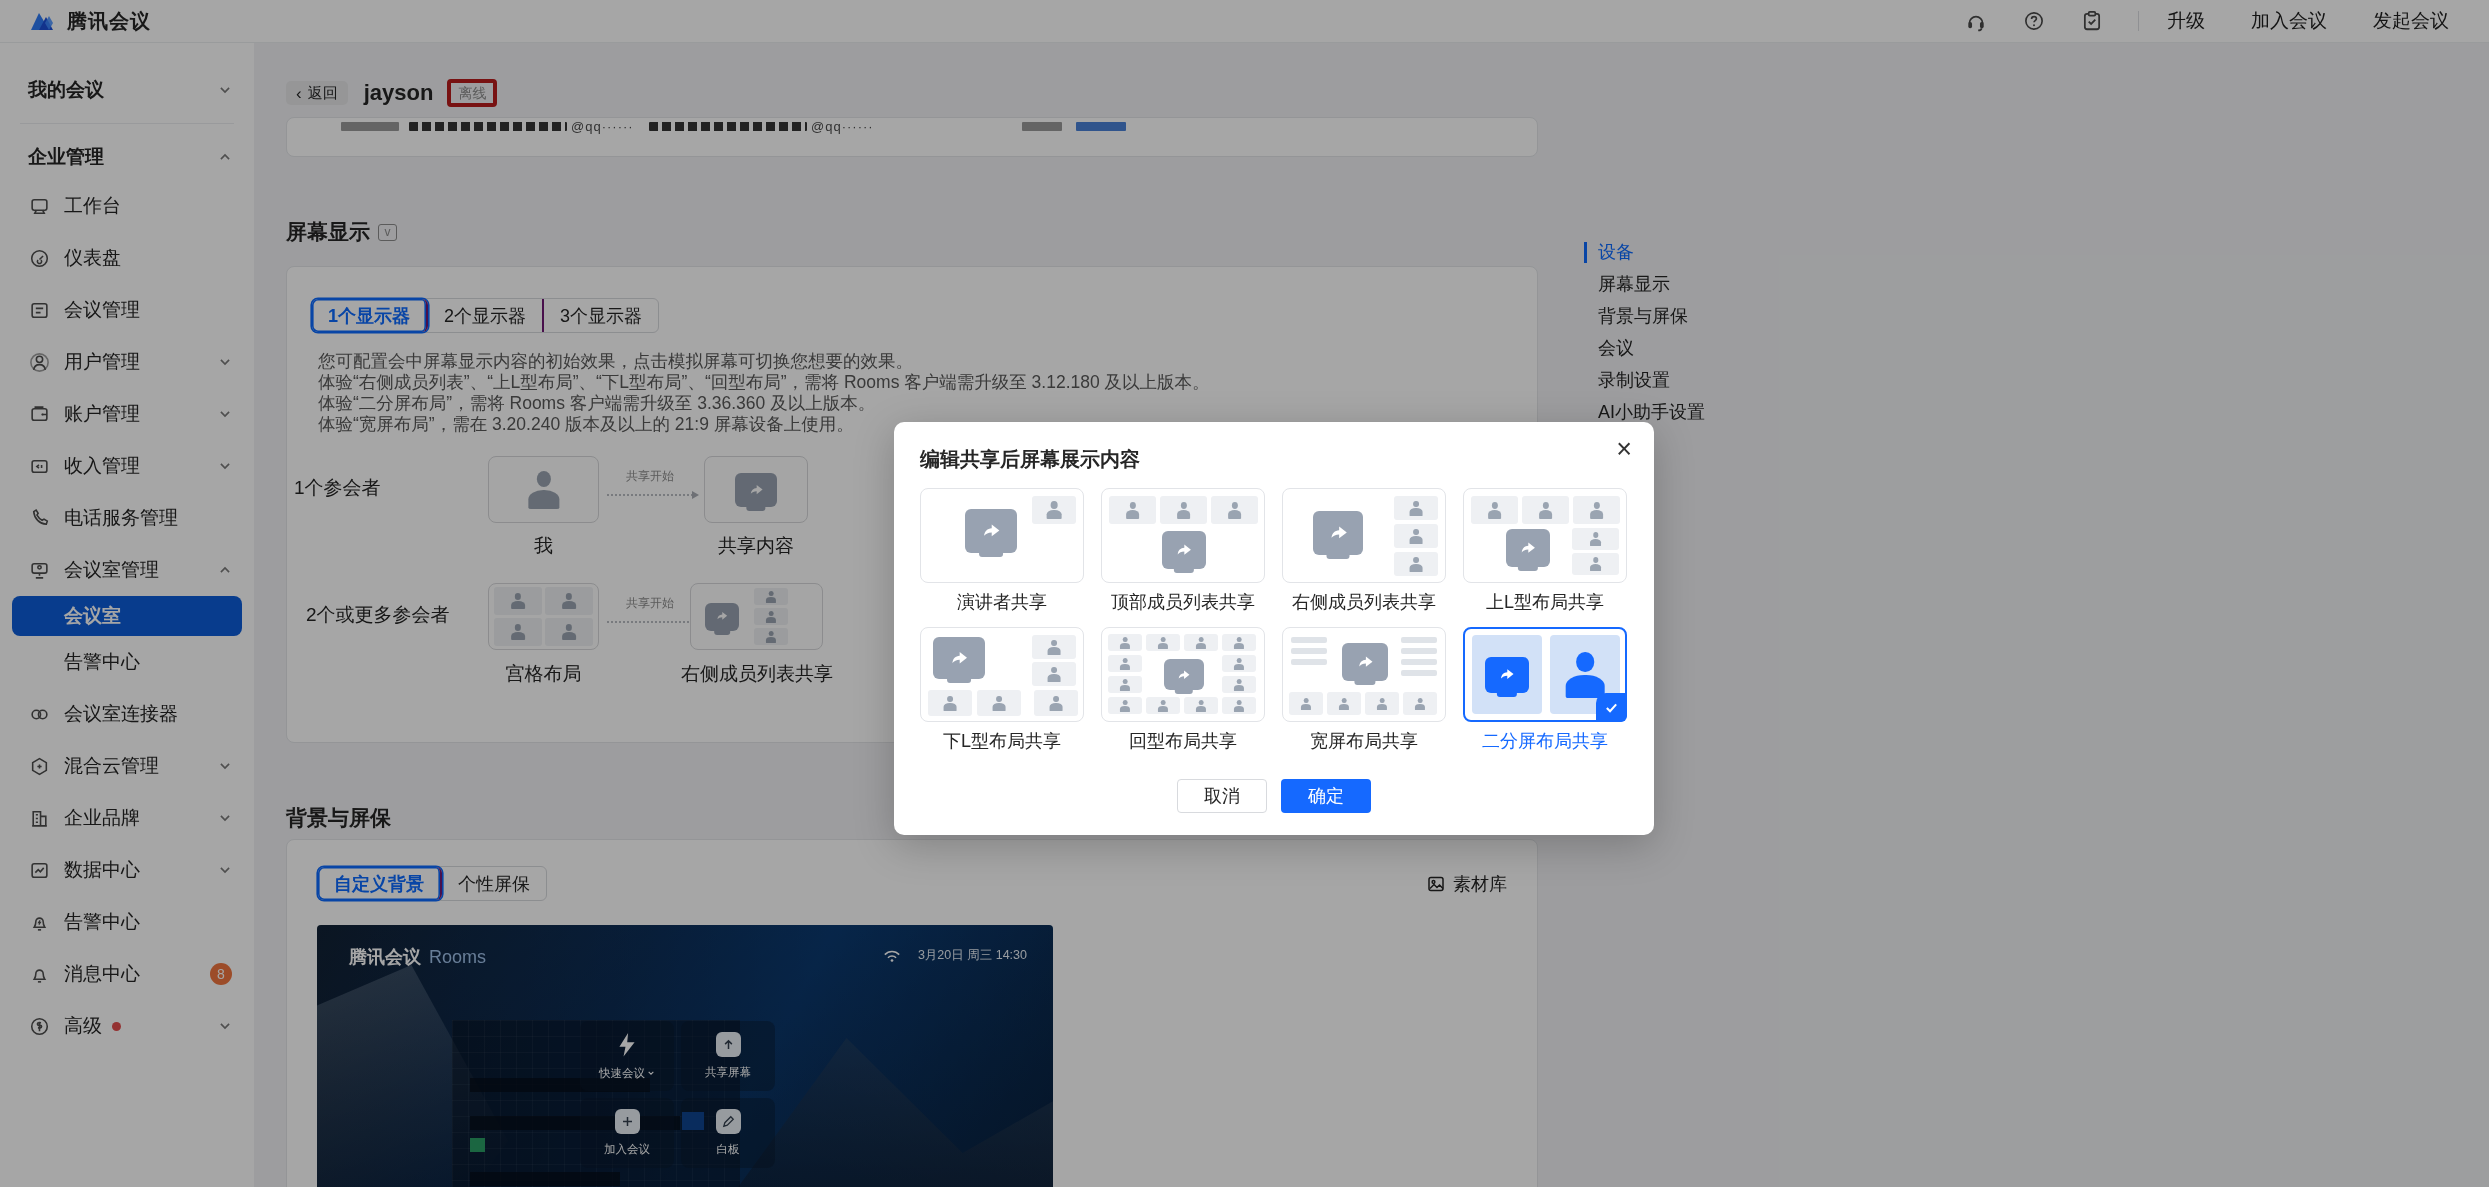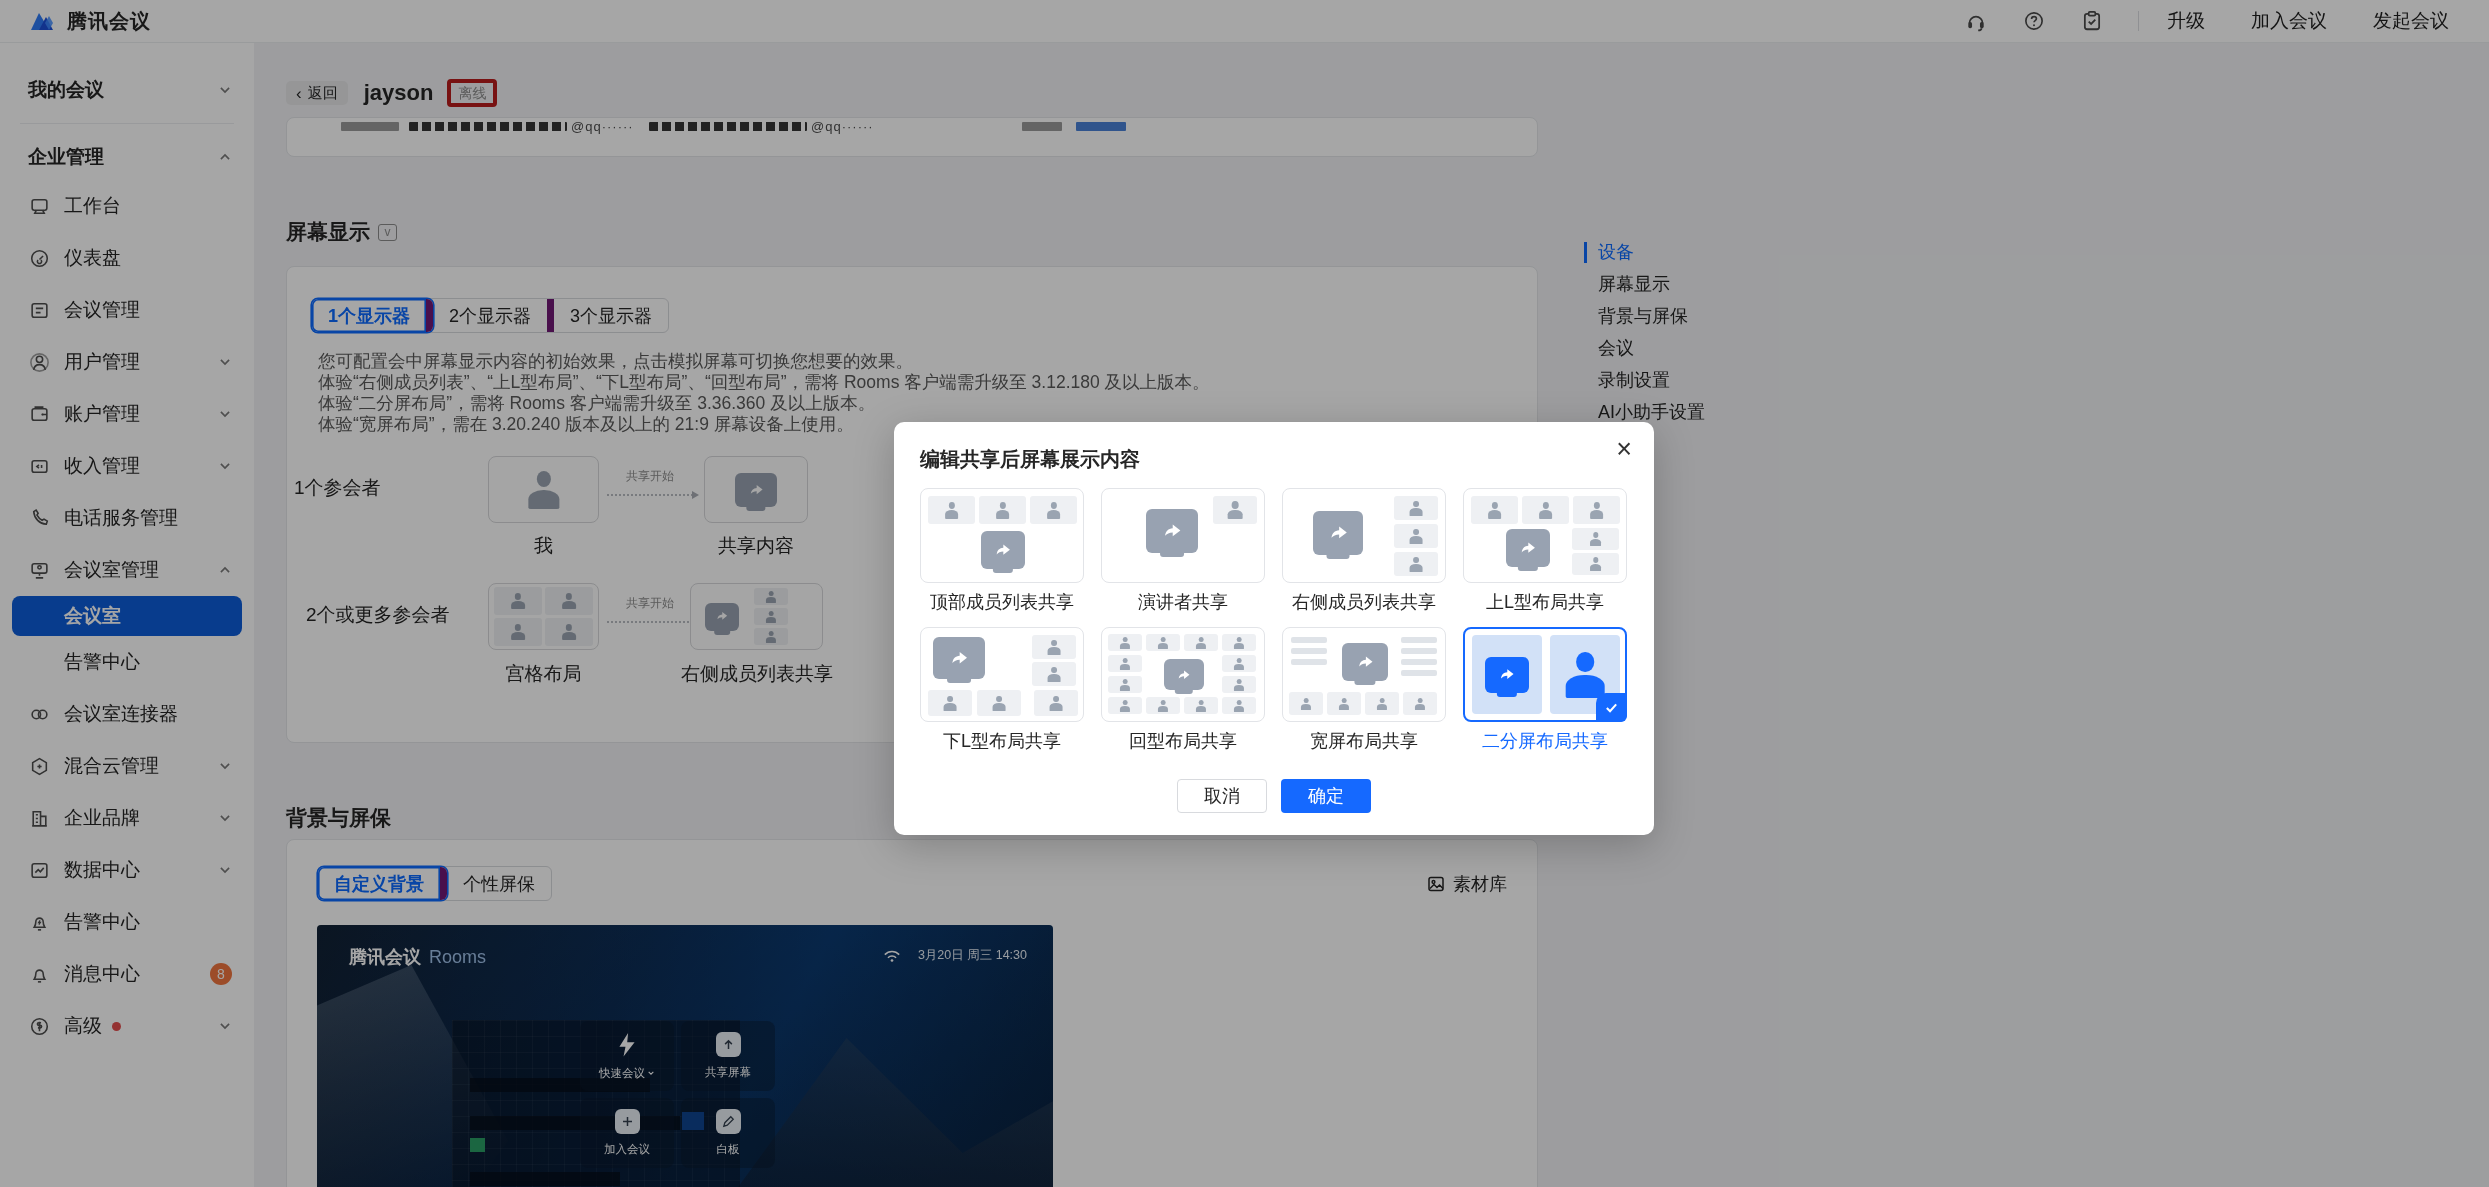--- a/index.html
+++ b/index.html
@@ -61,21 +61,21 @@
 
   .sect-title{display:flex;align-items:center;gap:8px;font-size:21px;font-weight:bold;margin-top:63px;height:24px}
   .vbadge{width:19px;height:17px;border:1.4px solid #8c8c8c;border-radius:3px;color:#8c8c8c;
     font-size:12px;display:flex;align-items:center;justify-content:center;font-weight:normal}
 
   .card{background:#fff;border:1px solid var(--bd);border-radius:8px}
   #card1{position:relative;height:477px;margin-top:22px}
 
   .segs{display:inline-flex;border:1px solid #d8dade;border-radius:6px;background:#fff}
   .seg{height:33px;display:flex;align-items:center;padding:0 16px;font-size:18px;color:#262626;
-    border-right:7px solid #701a75;cursor:pointer;position:relative}
+    border-right:2px solid #701a75;cursor:pointer;position:relative}
   .seg:last-child{border-right:none}
   .seg.active{color:var(--blue);font-weight:bold;box-shadow:0 0 0 1.6px var(--blue) inset, 0 0 0 1.6px var(--blue);
     border-radius:6px;z-index:1}
   #tabs1{position:absolute;left:24px;top:31px}
 
   #desc{position:absolute;left:31px;top:84px;font-size:17.5px;color:var(--gray);line-height:21px}
 
   .flowlabel{position:absolute;font-size:19px;color:#262626}
   .simbox{position:absolute;width:111px;height:67px;border:1.4px solid #d7d8db;border-radius:8px;
     background:#fdfdfd;display:flex;align-items:center;justify-content:center;gap:5px;cursor:pointer}
@@ -622,51 +622,51 @@
 
   <div id="overlay"></div>
 
   <div id="modal">
     <div id="m-title">编辑共享后屏幕展示内容</div>
     <div id="m-close">×</div>
 
     <div id="m-grid">
 
       <div class="opt">
+        <div class="tile" id="t1">
+          <span class="ac">
+              <span class="person" style="width:16px;height:19px"></span>
+            </span>
+          <span class="share">
+              <svg viewBox="0 0 20 20">
+                <path d="M4.5 14c.4-3.8 2.5-5.7 6-6V5l6 4.7-6 4.7v-3.1c-2.7.1-4.6 1-6 2.7z" fill="#fff"></path>
+              </svg>
+            </span>
+        </div>
+        <div class="opt-lab">演讲者共享</div>
+      </div>
+
+      <div class="opt">
         <div class="tile trow3" id="t2">
           <span class="ac a1">
               <span class="person" style="width:15px;height:18px"></span>
             </span>
           <span class="ac a2">
               <span class="person" style="width:15px;height:18px"></span>
             </span>
           <span class="ac a3">
               <span class="person" style="width:15px;height:18px"></span>
             </span>
           <span class="share">
               <svg viewBox="0 0 20 20">
                 <path d="M4.5 14c.4-3.8 2.5-5.7 6-6V5l6 4.7-6 4.7v-3.1c-2.7.1-4.6 1-6 2.7z" fill="#fff"></path>
               </svg>
             </span>
         </div>
         <div class="opt-lab">顶部成员列表共享</div>
-      </div>
-
-      <div class="opt">
-        <div class="tile" id="t1">
-          <span class="ac">
-              <span class="person" style="width:16px;height:19px"></span>
-            </span>
-          <span class="share">
-              <svg viewBox="0 0 20 20">
-                <path d="M4.5 14c.4-3.8 2.5-5.7 6-6V5l6 4.7-6 4.7v-3.1c-2.7.1-4.6 1-6 2.7z" fill="#fff"></path>
-              </svg>
-            </span>
-        </div>
-        <div class="opt-lab">演讲者共享</div>
       </div>
 
       <div class="opt">
         <div class="tile" id="t3">
           <span class="ac r1">
               <span class="person" style="width:14px;height:16px"></span>
             </span>
           <span class="ac r2">
               <span class="person" style="width:14px;height:16px"></span>
             </span>

